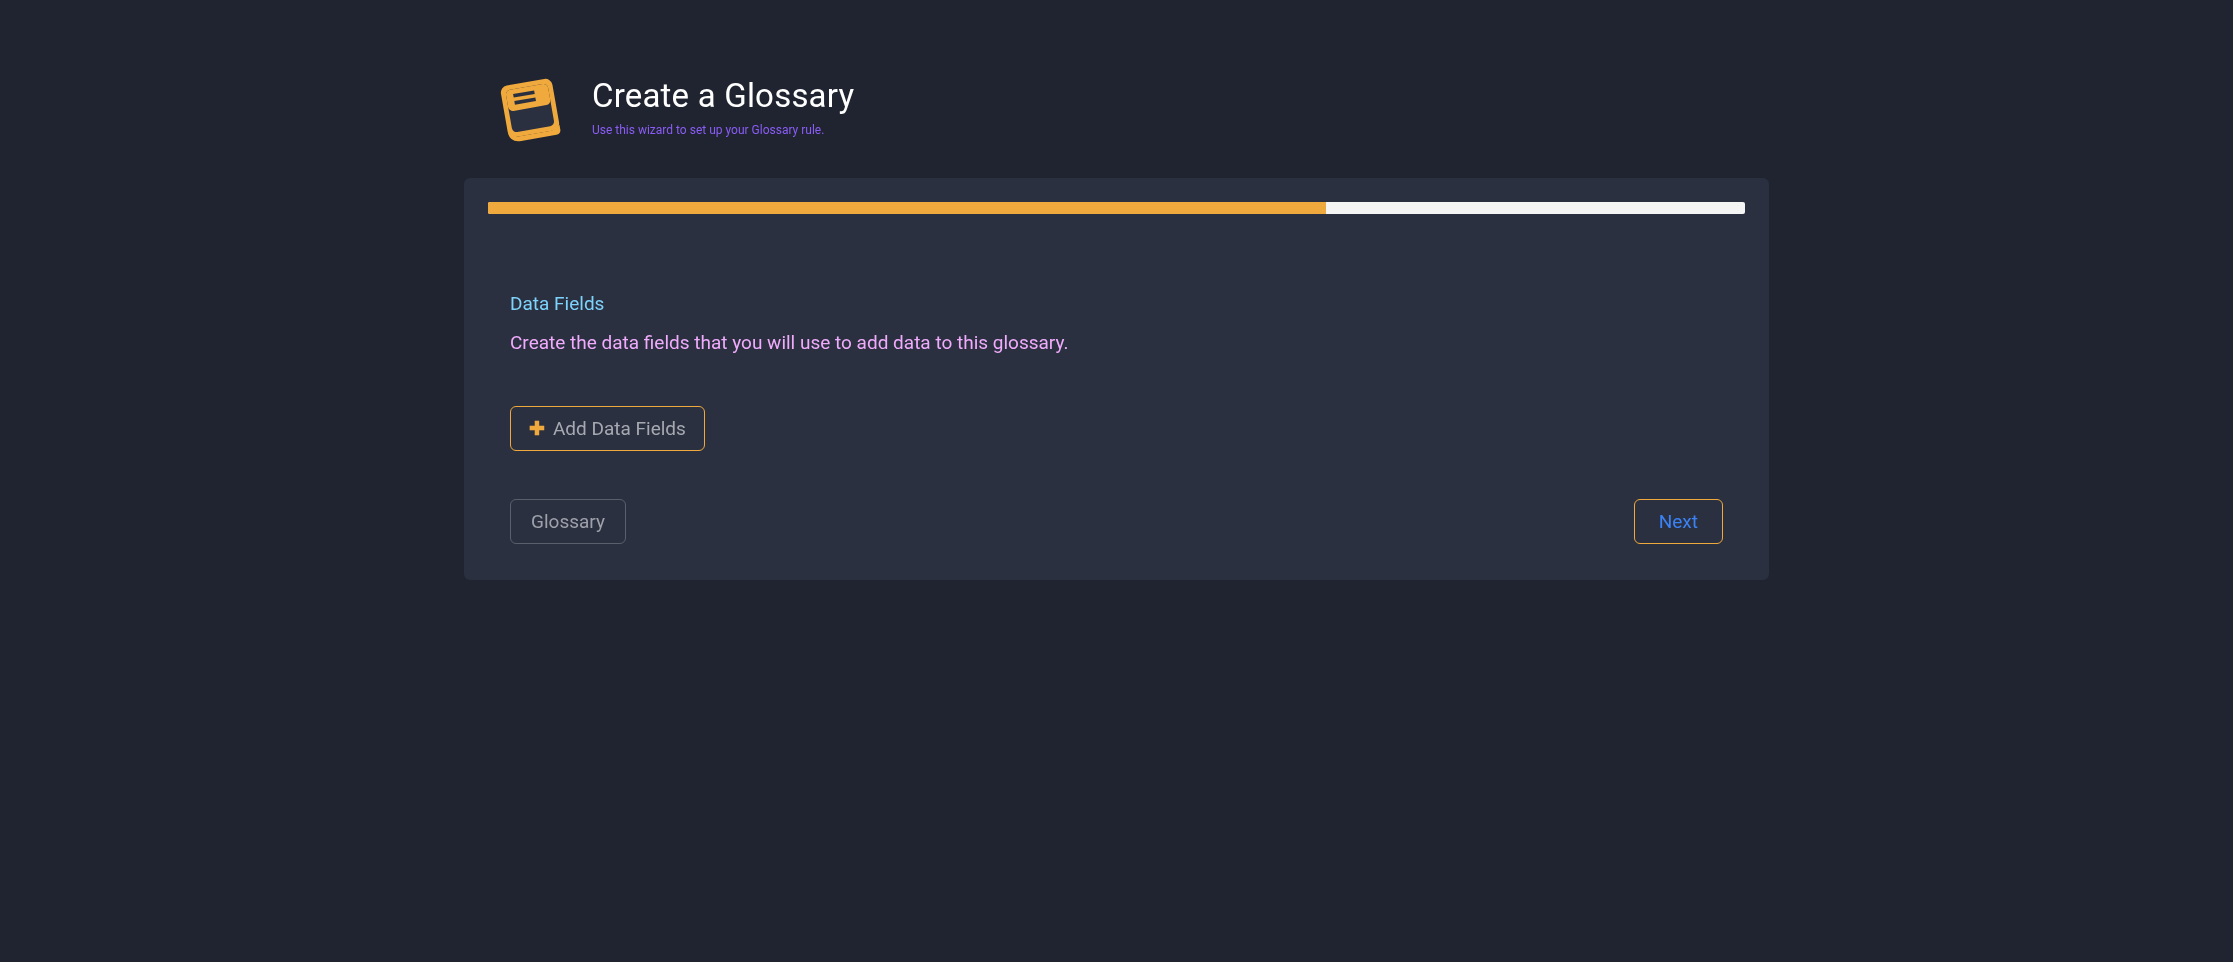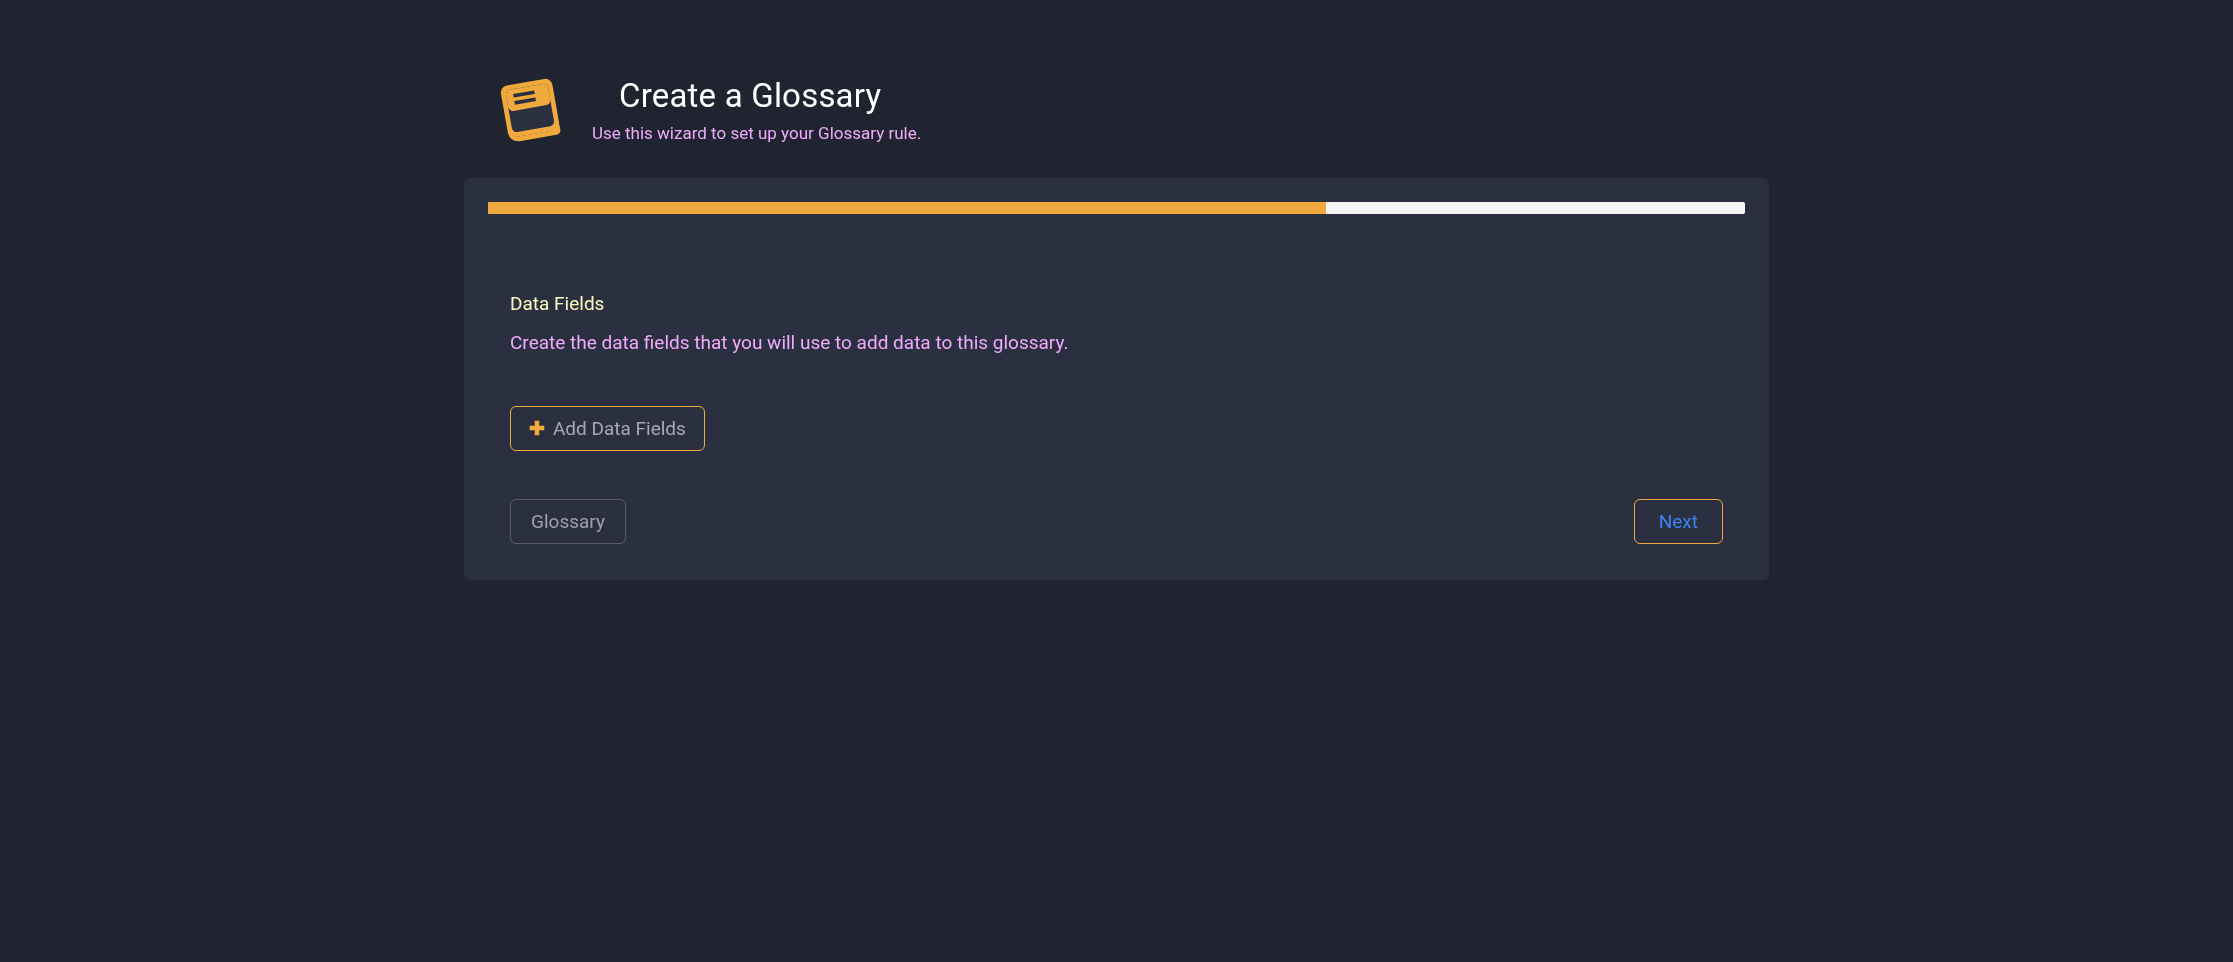--- a/index.html
+++ b/index.html
@@ -36,25 +36,24 @@
       flex-direction: column;
       justify-content: center;
       padding-top: 6px;
     }
     .header-title {
       font-size: 33px;
       font-weight: 400;
       color: #ffffff;
       letter-spacing: 0.2px;
       margin-bottom: 8px;
-      margin-left: 27px;
     }
     .header-subtitle {
-      font-size: 17px;
-      color: #f0abfc;
+      font-size: 12px;
+      color: #8b5cf6;
       font-weight: 400;
     }
     .card {
       background-color: #2a303f;
       border-radius: 6px;
       padding: 24px 24px 36px 24px;
     }
     .progress-bar {
       width: 100%;
       height: 12px;
@@ -67,21 +66,21 @@
       height: 100%;
       background-color: #f0a93d;
     }
     .section {
       padding-left: 22px;
       padding-right: 22px;
       margin-bottom: 48px;
     }
     .section-title {
       font-size: 19px;
-      color: #fef9c3;
+      color: #7dd3fc;
       font-weight: 400;
       margin-bottom: 16px;
     }
     .section-desc {
       font-size: 19px;
       color: #f0abfc;
       font-weight: 400;
       margin-bottom: 52px;
     }
     .btn {

